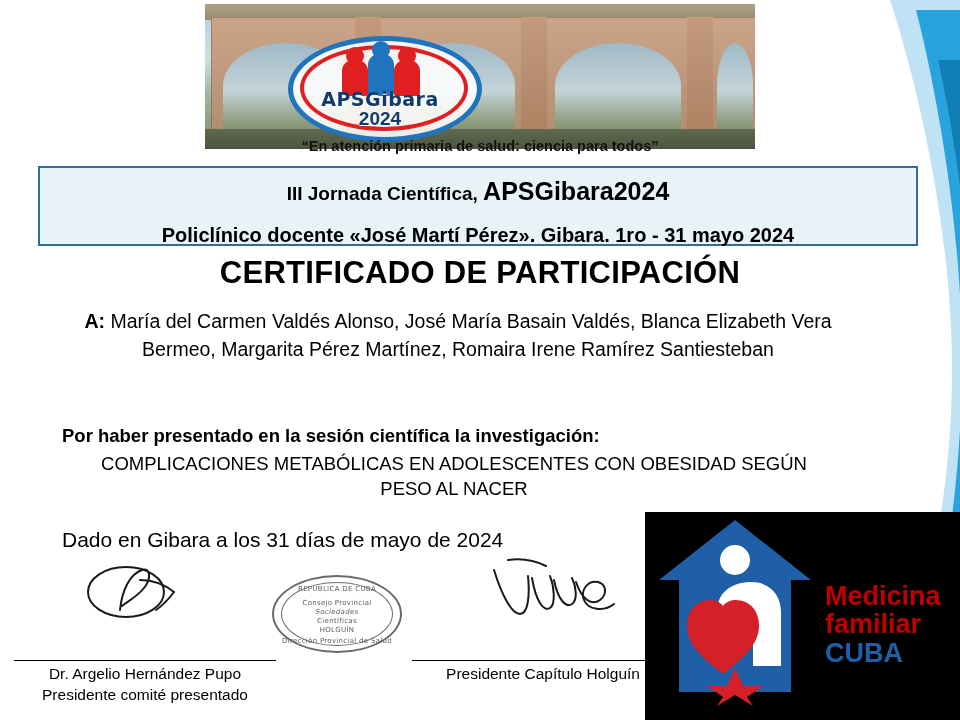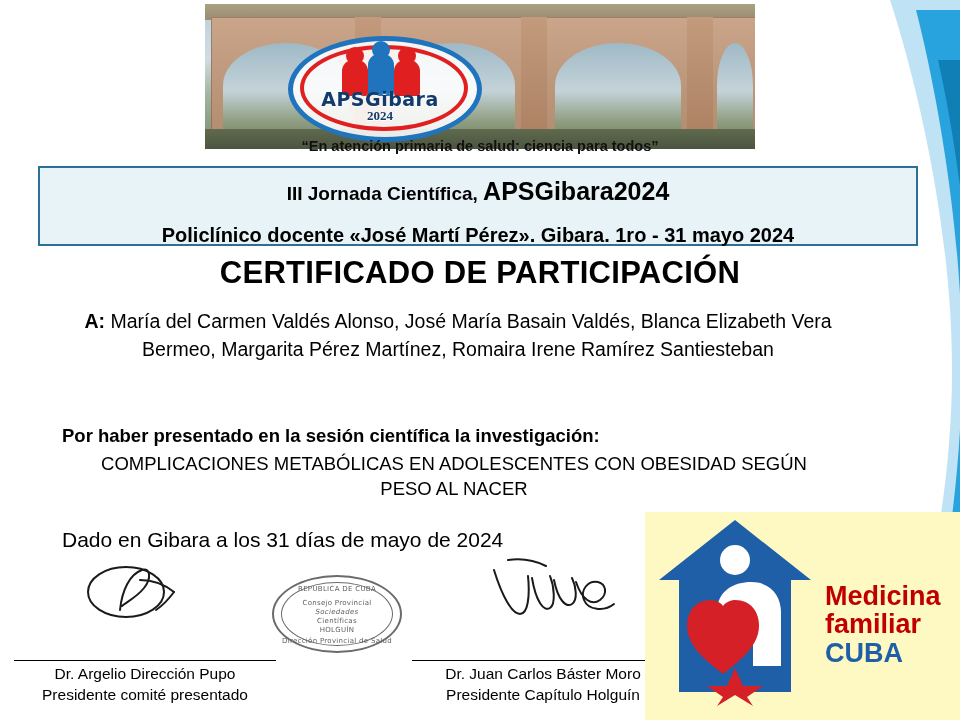--- a/index.html
+++ b/index.html
@@ -123,23 +123,23 @@
     font-size: 19px;
     color: #123a6b;
     letter-spacing: .5px;
     text-shadow: 0 1px 0 #fff;
   }
   .logo-year {
     position: absolute;
     left: 0; right: 0;
     top: 76px;
     text-align: center;
-    font-family: Liberation Serif, serif;
-    font-weight: bold;
-    font-size: 13px;
+    font-family: Liberation Sans, sans-serif;
+    font-weight: bold;
+    font-size: 19px;
     color: #123a6b;
     text-shadow: 0 1px 0 #fff;
   }
 
   .slogan {
     position: absolute;
     left: 205px;
     top: 138px;
     width: 550px;
     text-align: center;
@@ -275,21 +275,21 @@
     letter-spacing: .3px;
   }
 
   
   .mf-box {
     position: absolute;
     left: 645px;
     top: 512px;
     width: 315px;
     height: 208px;
-    background: #fef9c3;
+    background: #000000;
     overflow: hidden;
   }
   .mf-house {
     position: absolute;
     left: 10px; top: 4px;
     width: 160px; height: 190px;
   }
   .mf-text {
     position: absolute;
     left: 180px;
@@ -406,27 +406,26 @@
       <path d="M44 22 C48 46 56 56 62 52 C68 48 66 30 62 20"></path>
       <path d="M66 24 C70 44 78 52 84 48 C90 44 88 30 84 22"></path>
       <path d="M88 26 C94 44 104 50 112 44 C120 38 118 28 110 26 C100 24 92 34 96 44 C100 54 116 56 126 48"></path>
       <path d="M20 4 C34 2 46 4 58 10"></path>
     </g>
   </svg>
 </div>
 
 <div class="sig-rule" style="left:14px; top:660px; width:262px;"></div>
 <div class="sig-name" style="left:14px; top:664px; width:262px;">
-  <div>Dr. Argelio Dirección Pupo</div>
+  <div>Dr. Argelio Hernández Pupo</div>
   <div>Presidente comité presentado</div>
 </div>
 
 <div class="sig-rule" style="left:412px; top:660px; width:262px;"></div>
 <div class="sig-name" style="left:412px; top:664px; width:262px;">
-  <div>Dr. Juan Carlos Báster Moro</div>
   <div>Presidente Capítulo Holguín</div>
 </div>
 
 <div class="mf-box">
   <div class="mf-house">
     <svg width="160" height="190" viewBox="0 0 160 190" xmlns="http://www.w3.org/2000/svg">
       <path d="M80 4 L156 64 L136 64 L136 176 L24 176 L24 64 L4 64 Z" fill="#1f5fa8"></path>
       <circle cx="80" cy="44" r="15" fill="#ffffff"></circle>
       <path d="M62 96 C62 74 80 66 96 66 C116 66 126 80 126 96 L126 150 L98 150 L98 96 Z" fill="#ffffff"></path>
       <circle cx="96" cy="44" r="0" fill="#ffffff"></circle>

